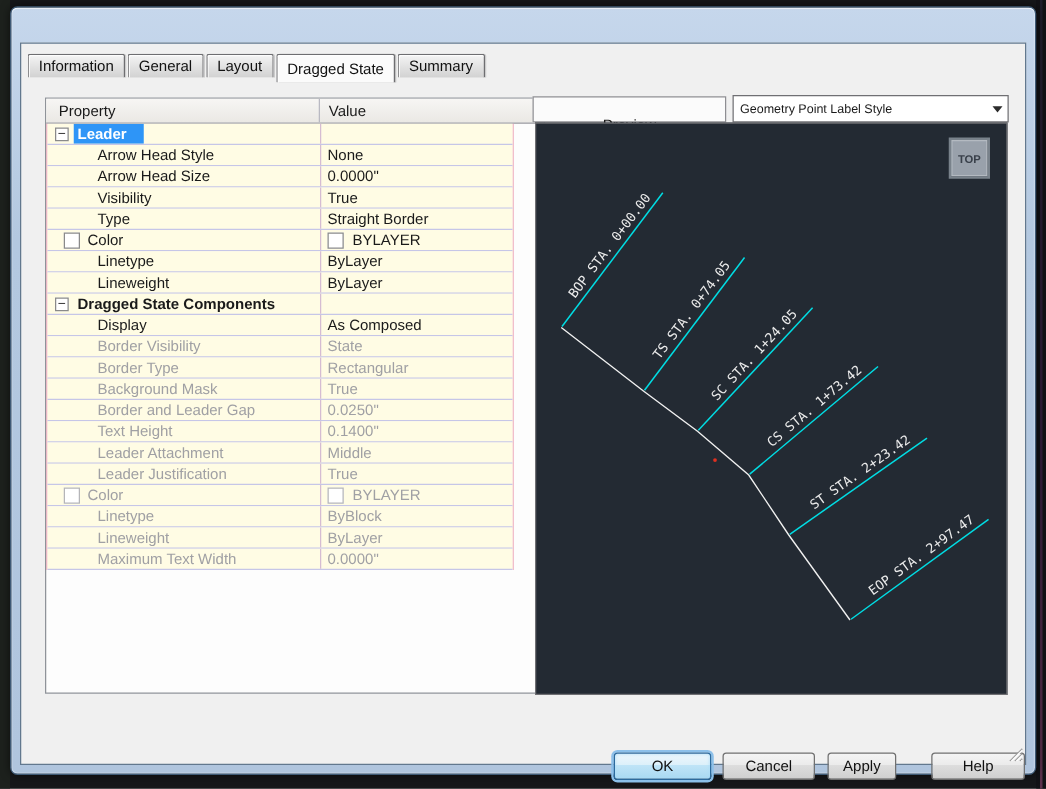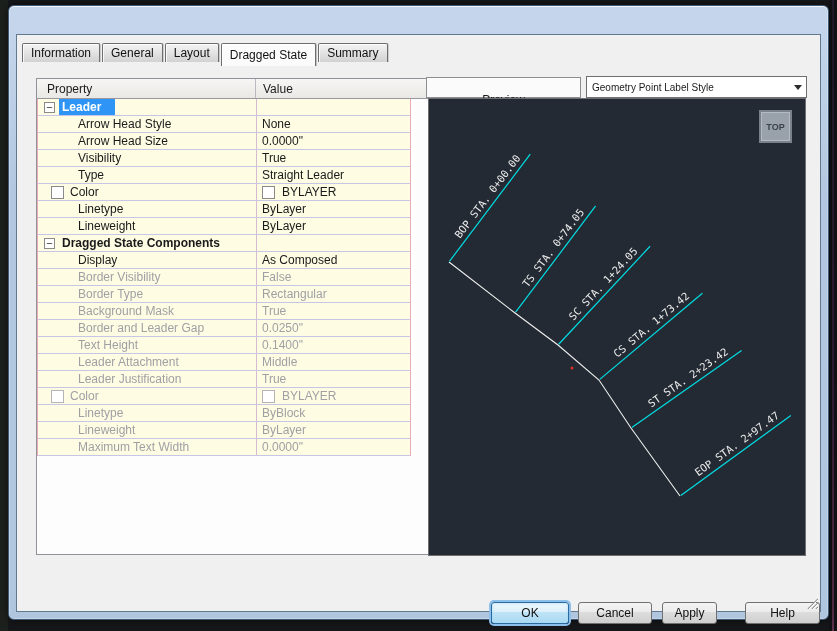--- a/index.html
+++ b/index.html
@@ -178,21 +178,21 @@
             </div>
             <div class="g-cell2">
               <span class="value">True</span>
             </div>
           </div>
           <div class="g-row">
             <div class="g-cell1">
               <span class="label indent-label">Type</span>
             </div>
             <div class="g-cell2">
-              <span class="value">Straight Leader</span>
+              <span class="value">Straight Border</span>
             </div>
           </div>
           <div class="g-row">
             <div class="g-cell1">
               <span class="swatch"></span>
               <span class="label">Color</span>
             </div>
             <div class="g-cell2">
               <span class="swatch"></span>
               <span class="value">BYLAYER</span>
@@ -227,21 +227,21 @@
             </div>
             <div class="g-cell2">
               <span class="value">As Composed</span>
             </div>
           </div>
           <div class="g-row disabled">
             <div class="g-cell1">
               <span class="label indent-label">Border Visibility</span>
             </div>
             <div class="g-cell2">
-              <span class="value">False</span>
+              <span class="value">State</span>
             </div>
           </div>
           <div class="g-row disabled">
             <div class="g-cell1">
               <span class="label indent-label">Border Type</span>
             </div>
             <div class="g-cell2">
               <span class="value">Rectangular</span>
             </div>
           </div>

